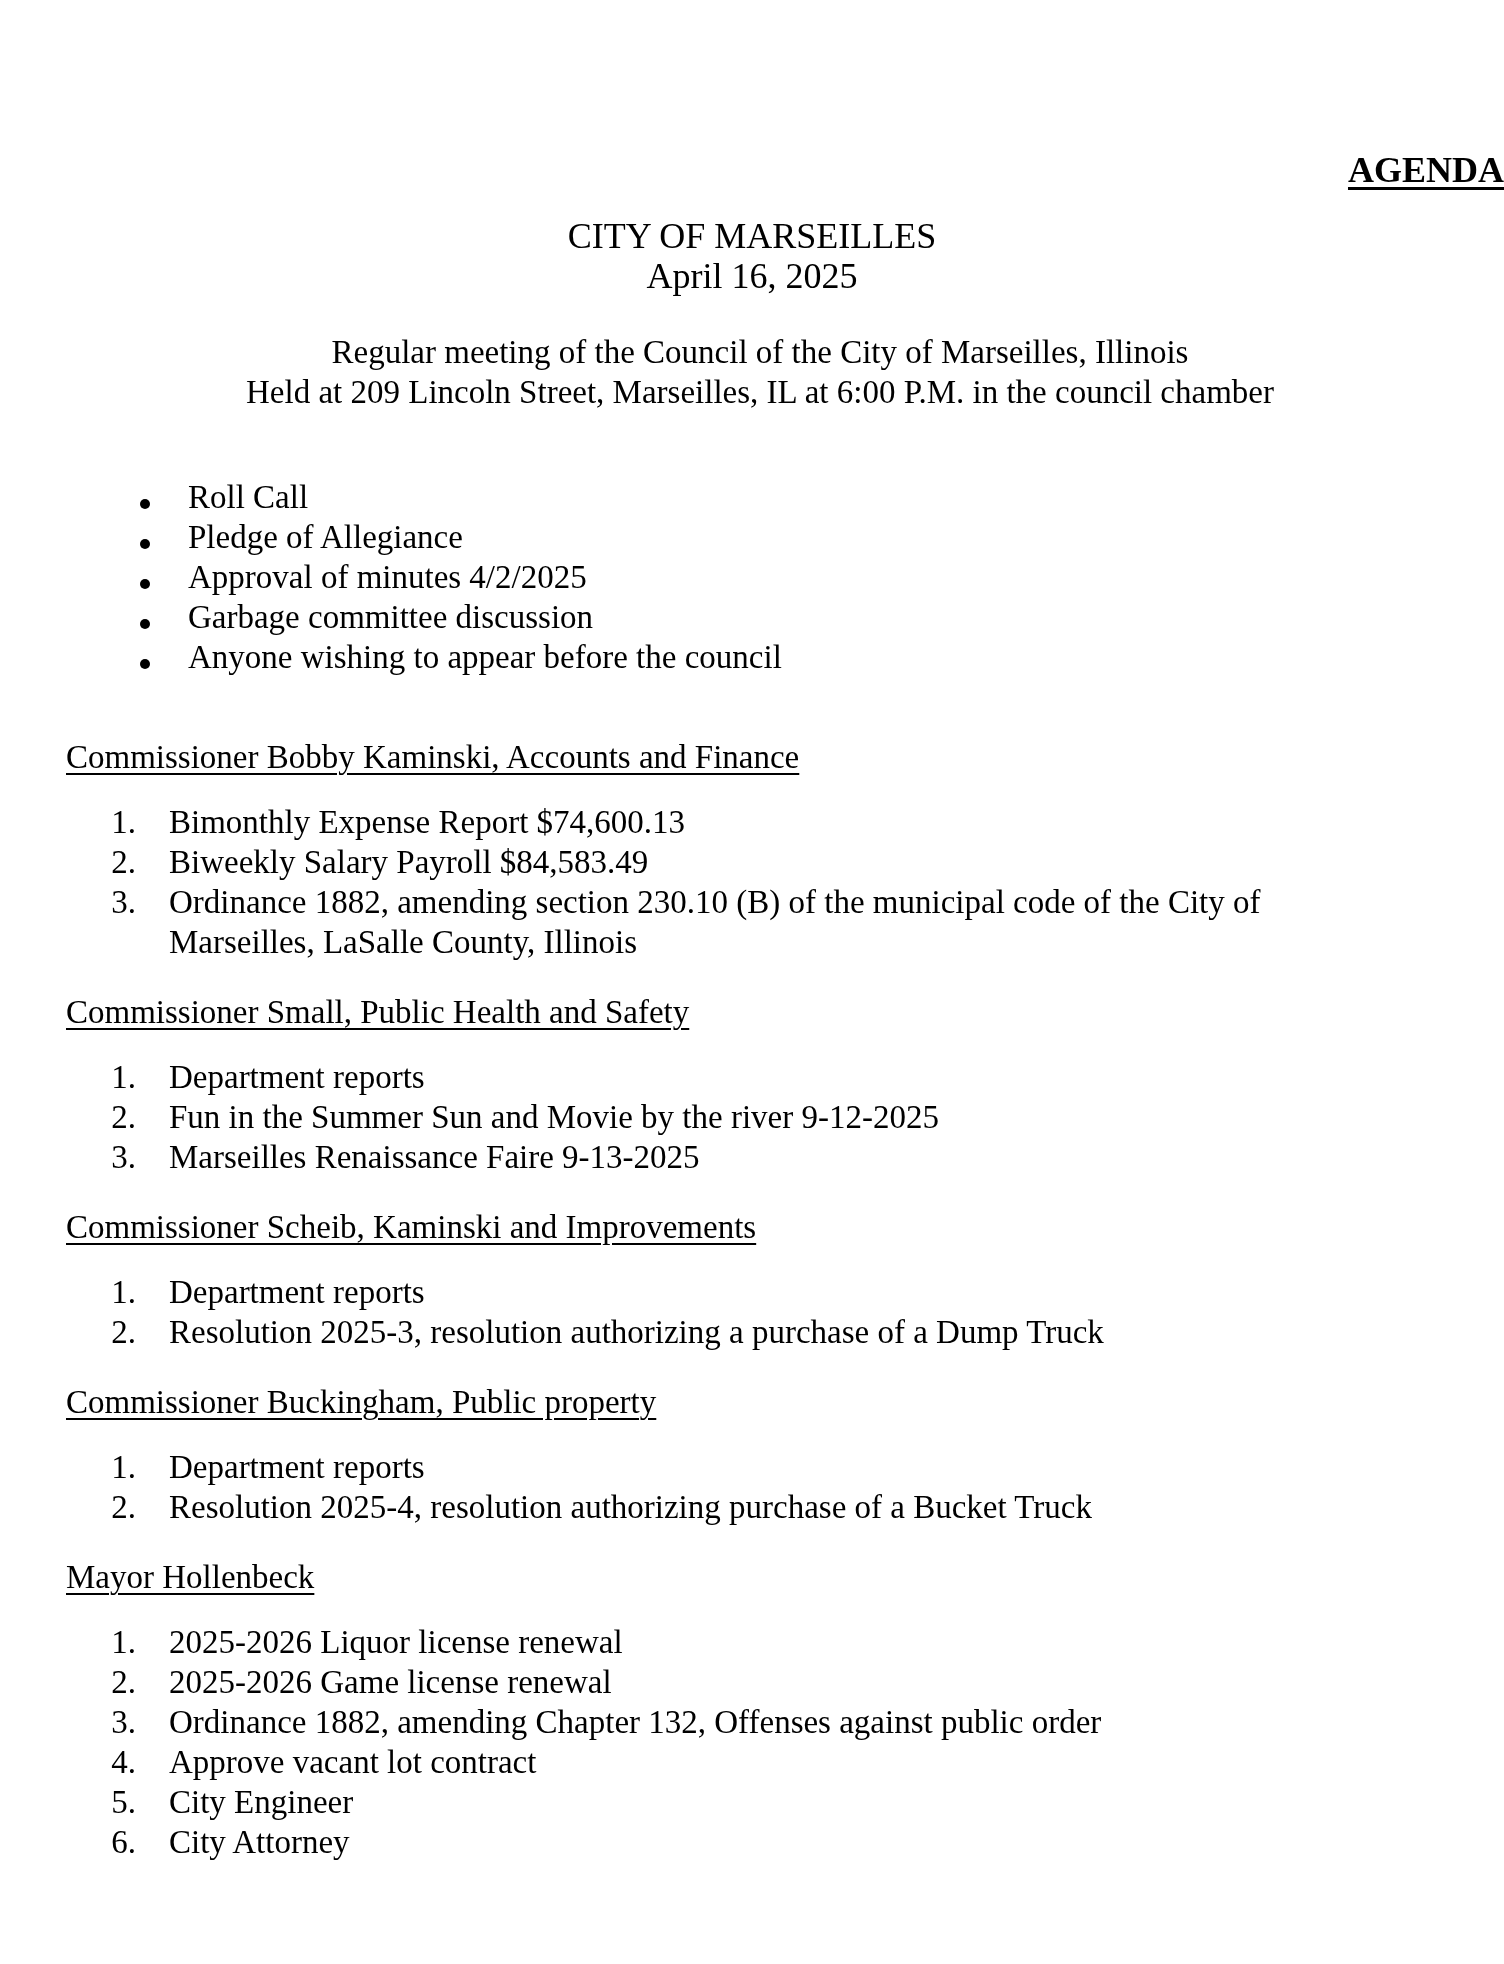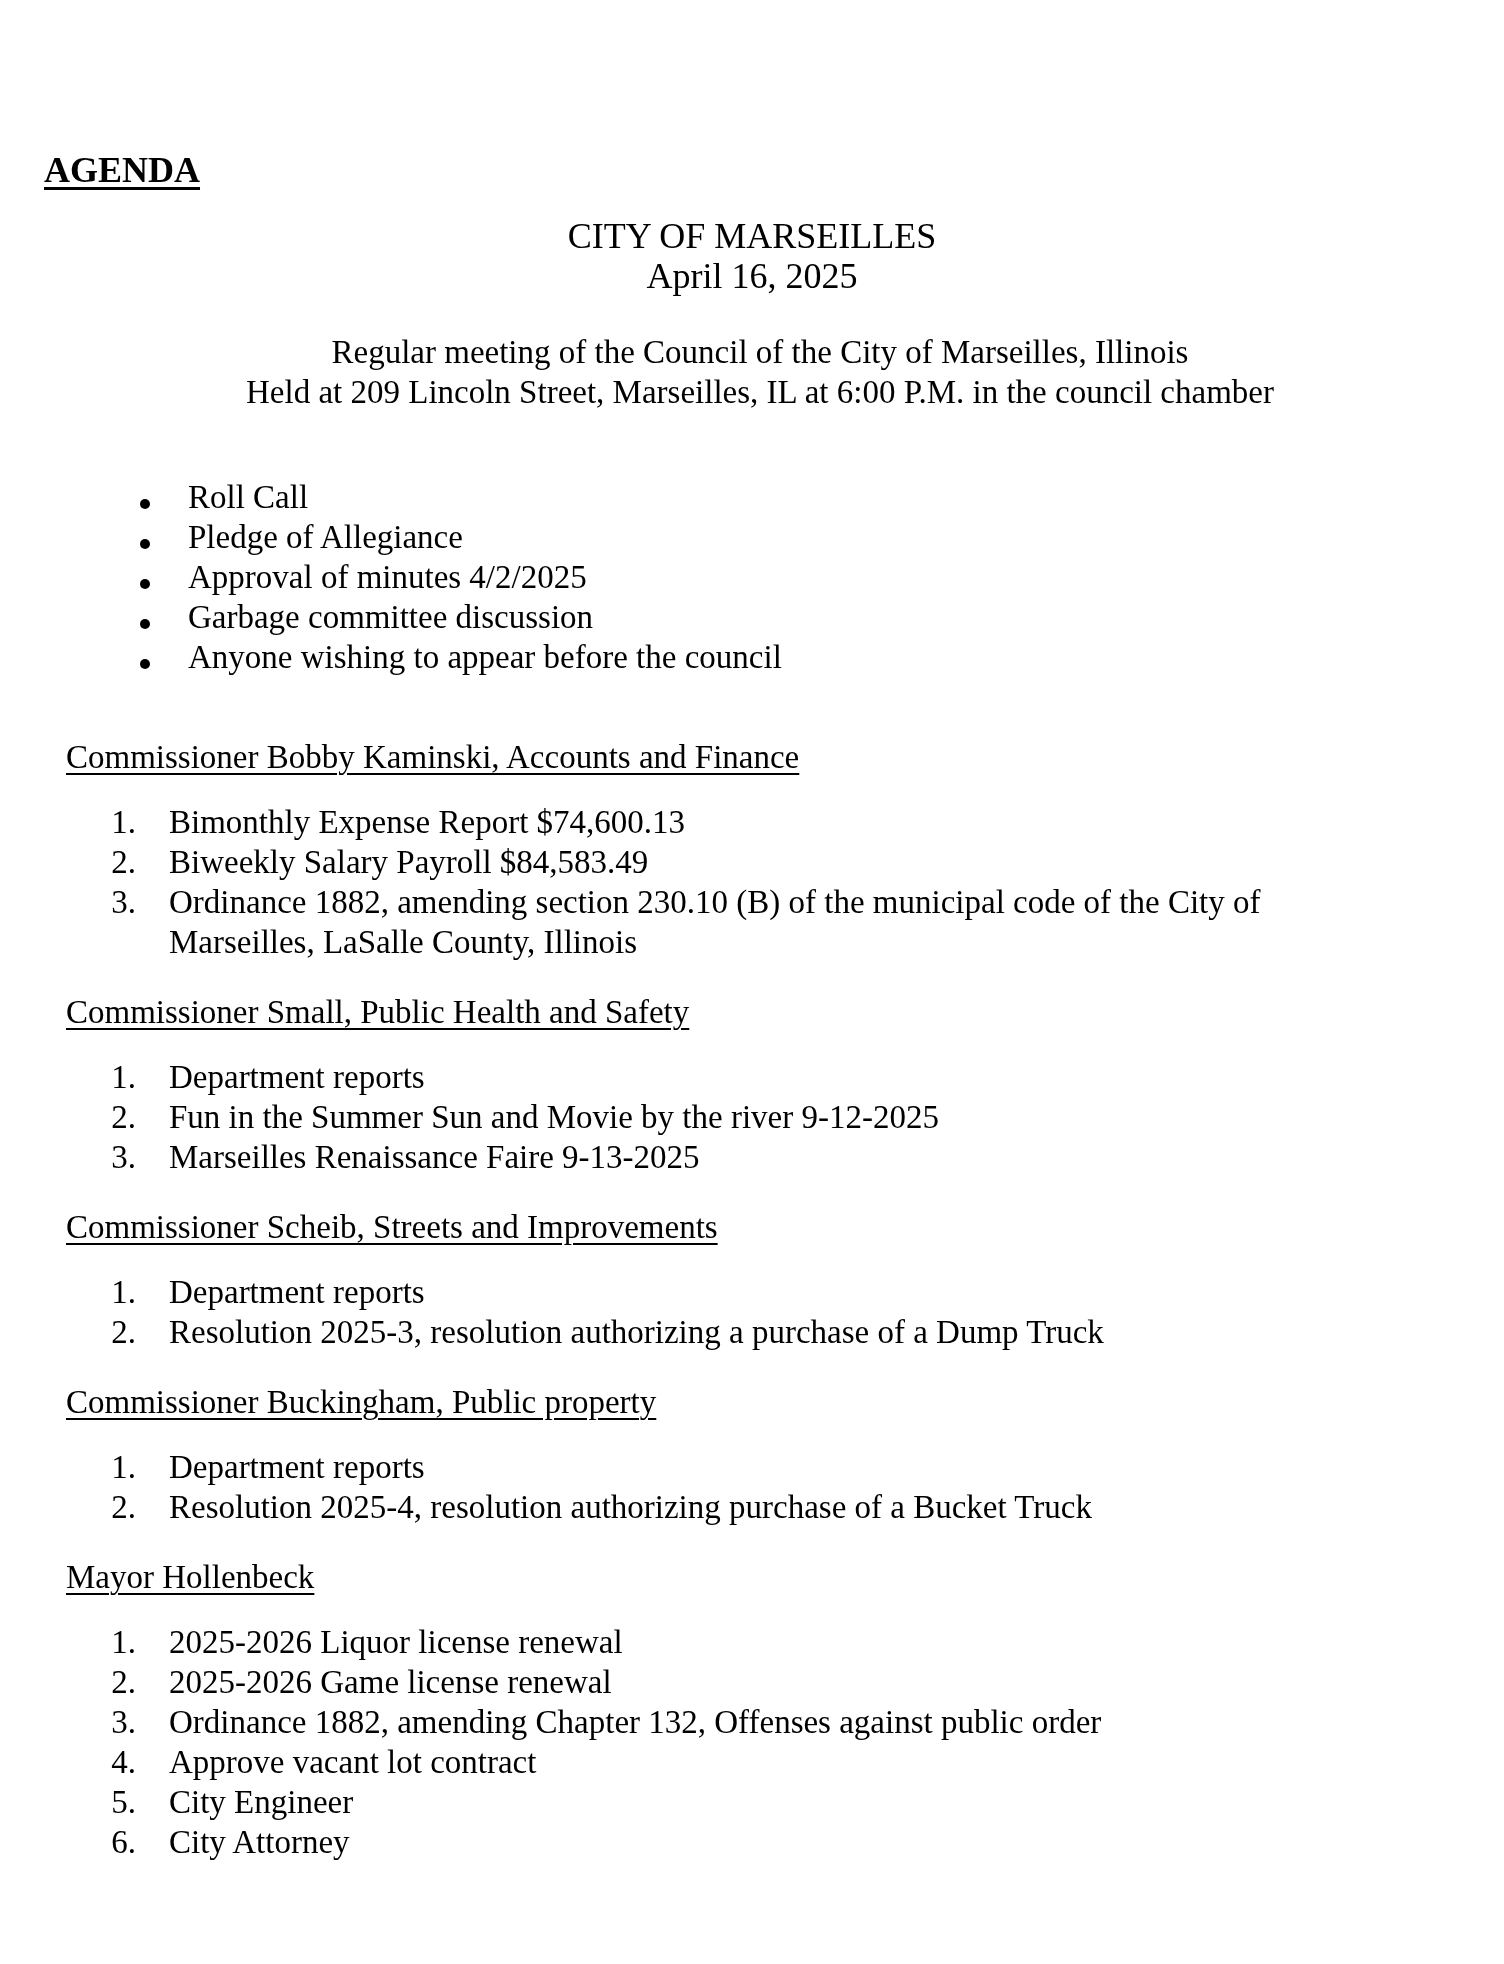--- a/index.html
+++ b/index.html
@@ -10,21 +10,21 @@
     color: #000000;
     font-family: "Liberation Serif", "DejaVu Serif", serif;
     font-size: 33px;
     line-height: 40px;
     overflow: hidden;
     box-sizing: border-box;
     position: relative;
   }
   .doc-title {
     margin-top: 150px;
-    text-align: left;
+    text-align: right;
     font-size: 36px;
     font-weight: bold;
     padding-left: 44px;
   }
   .doc-title .u {
     text-decoration: underline;
     text-decoration-thickness: 3px;
     text-underline-offset: 5px;
   }
   .subtitle-block {
@@ -148,21 +148,21 @@
       <li>
           <span class="li-text">Fun in the Summer Sun and Movie by the river 9-12-2025</span>
         </li>
       <li>
           <span class="li-text">Marseilles Renaissance Faire 9-13-2025</span>
         </li>
     </ol>
   </div>
 
   <div class="section">
-    <div class="section-heading">Commissioner Scheib, Streets and Improvements</div>
+    <div class="section-heading">Commissioner Scheib, Kaminski and Improvements</div>
     <ol class="num-list">
       <li>
           <span class="li-text">Department reports</span>
         </li>
       <li>
           <span class="li-text">Resolution 2025-3, resolution authorizing a purchase of a Dump Truck</span>
         </li>
     </ol>
   </div>
 

